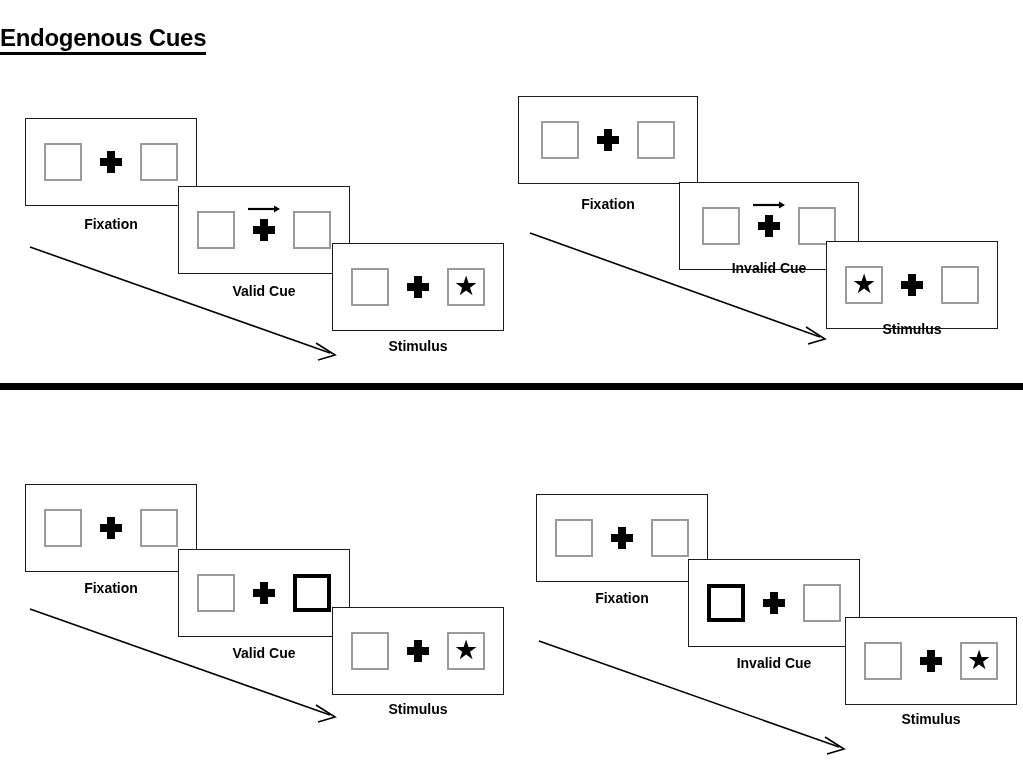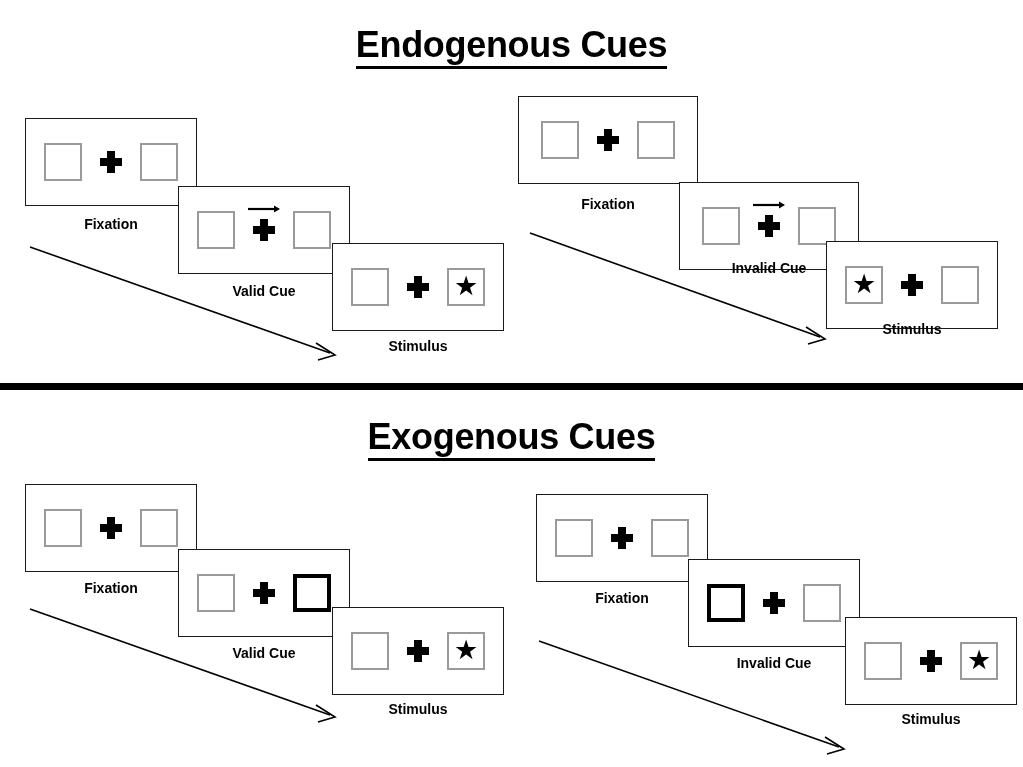--- a/index.html
+++ b/index.html
@@ -17,22 +17,21 @@
     width: 1023px;
     height: 767px;
     background: #ffffff;
     overflow: hidden;
   }
 
   
   .section-title {
     position: absolute;
     width: 100%;
-    text-align: center;
-    font-size: 36px;
+    font-size: 24px;
     font-weight: bold;
     letter-spacing: -0.3px;
   }
   .section-title span {
     border-bottom: 3px solid #000;
     padding-bottom: 1px;
   }
 
   
   .divider {
@@ -238,23 +237,20 @@
   </div>
   <div class="caption" style="left:826px; top:321px; width:172px;">Stimulus</div>
 
   <svg class="timeline-arrow" style="left:528px; top:229px; width:310px; height:118px;" viewBox="0 0 310 118">
     <line x1="2" y1="4" x2="292" y2="108" stroke="#000" stroke-width="1.6"></line>
     <polyline points="278,98 297,110 280,115" fill="none" stroke="#000" stroke-width="1.6"></polyline>
   </svg>
 
   <div class="divider" style="top:383px;"></div>
 
-  <div class="section-title" style="top:416px;">
-    <span>Exogenous Cues</span>
-  </div>
 
   <div class="panel" style="left:25px; top:484px; width:172px; height:88px;">
     <div class="panel-inner">
       <div class="box"></div>
       <div class="plus-wrap">
         <div class="plus"></div>
       </div>
       <div class="box"></div>
     </div>
   </div>

